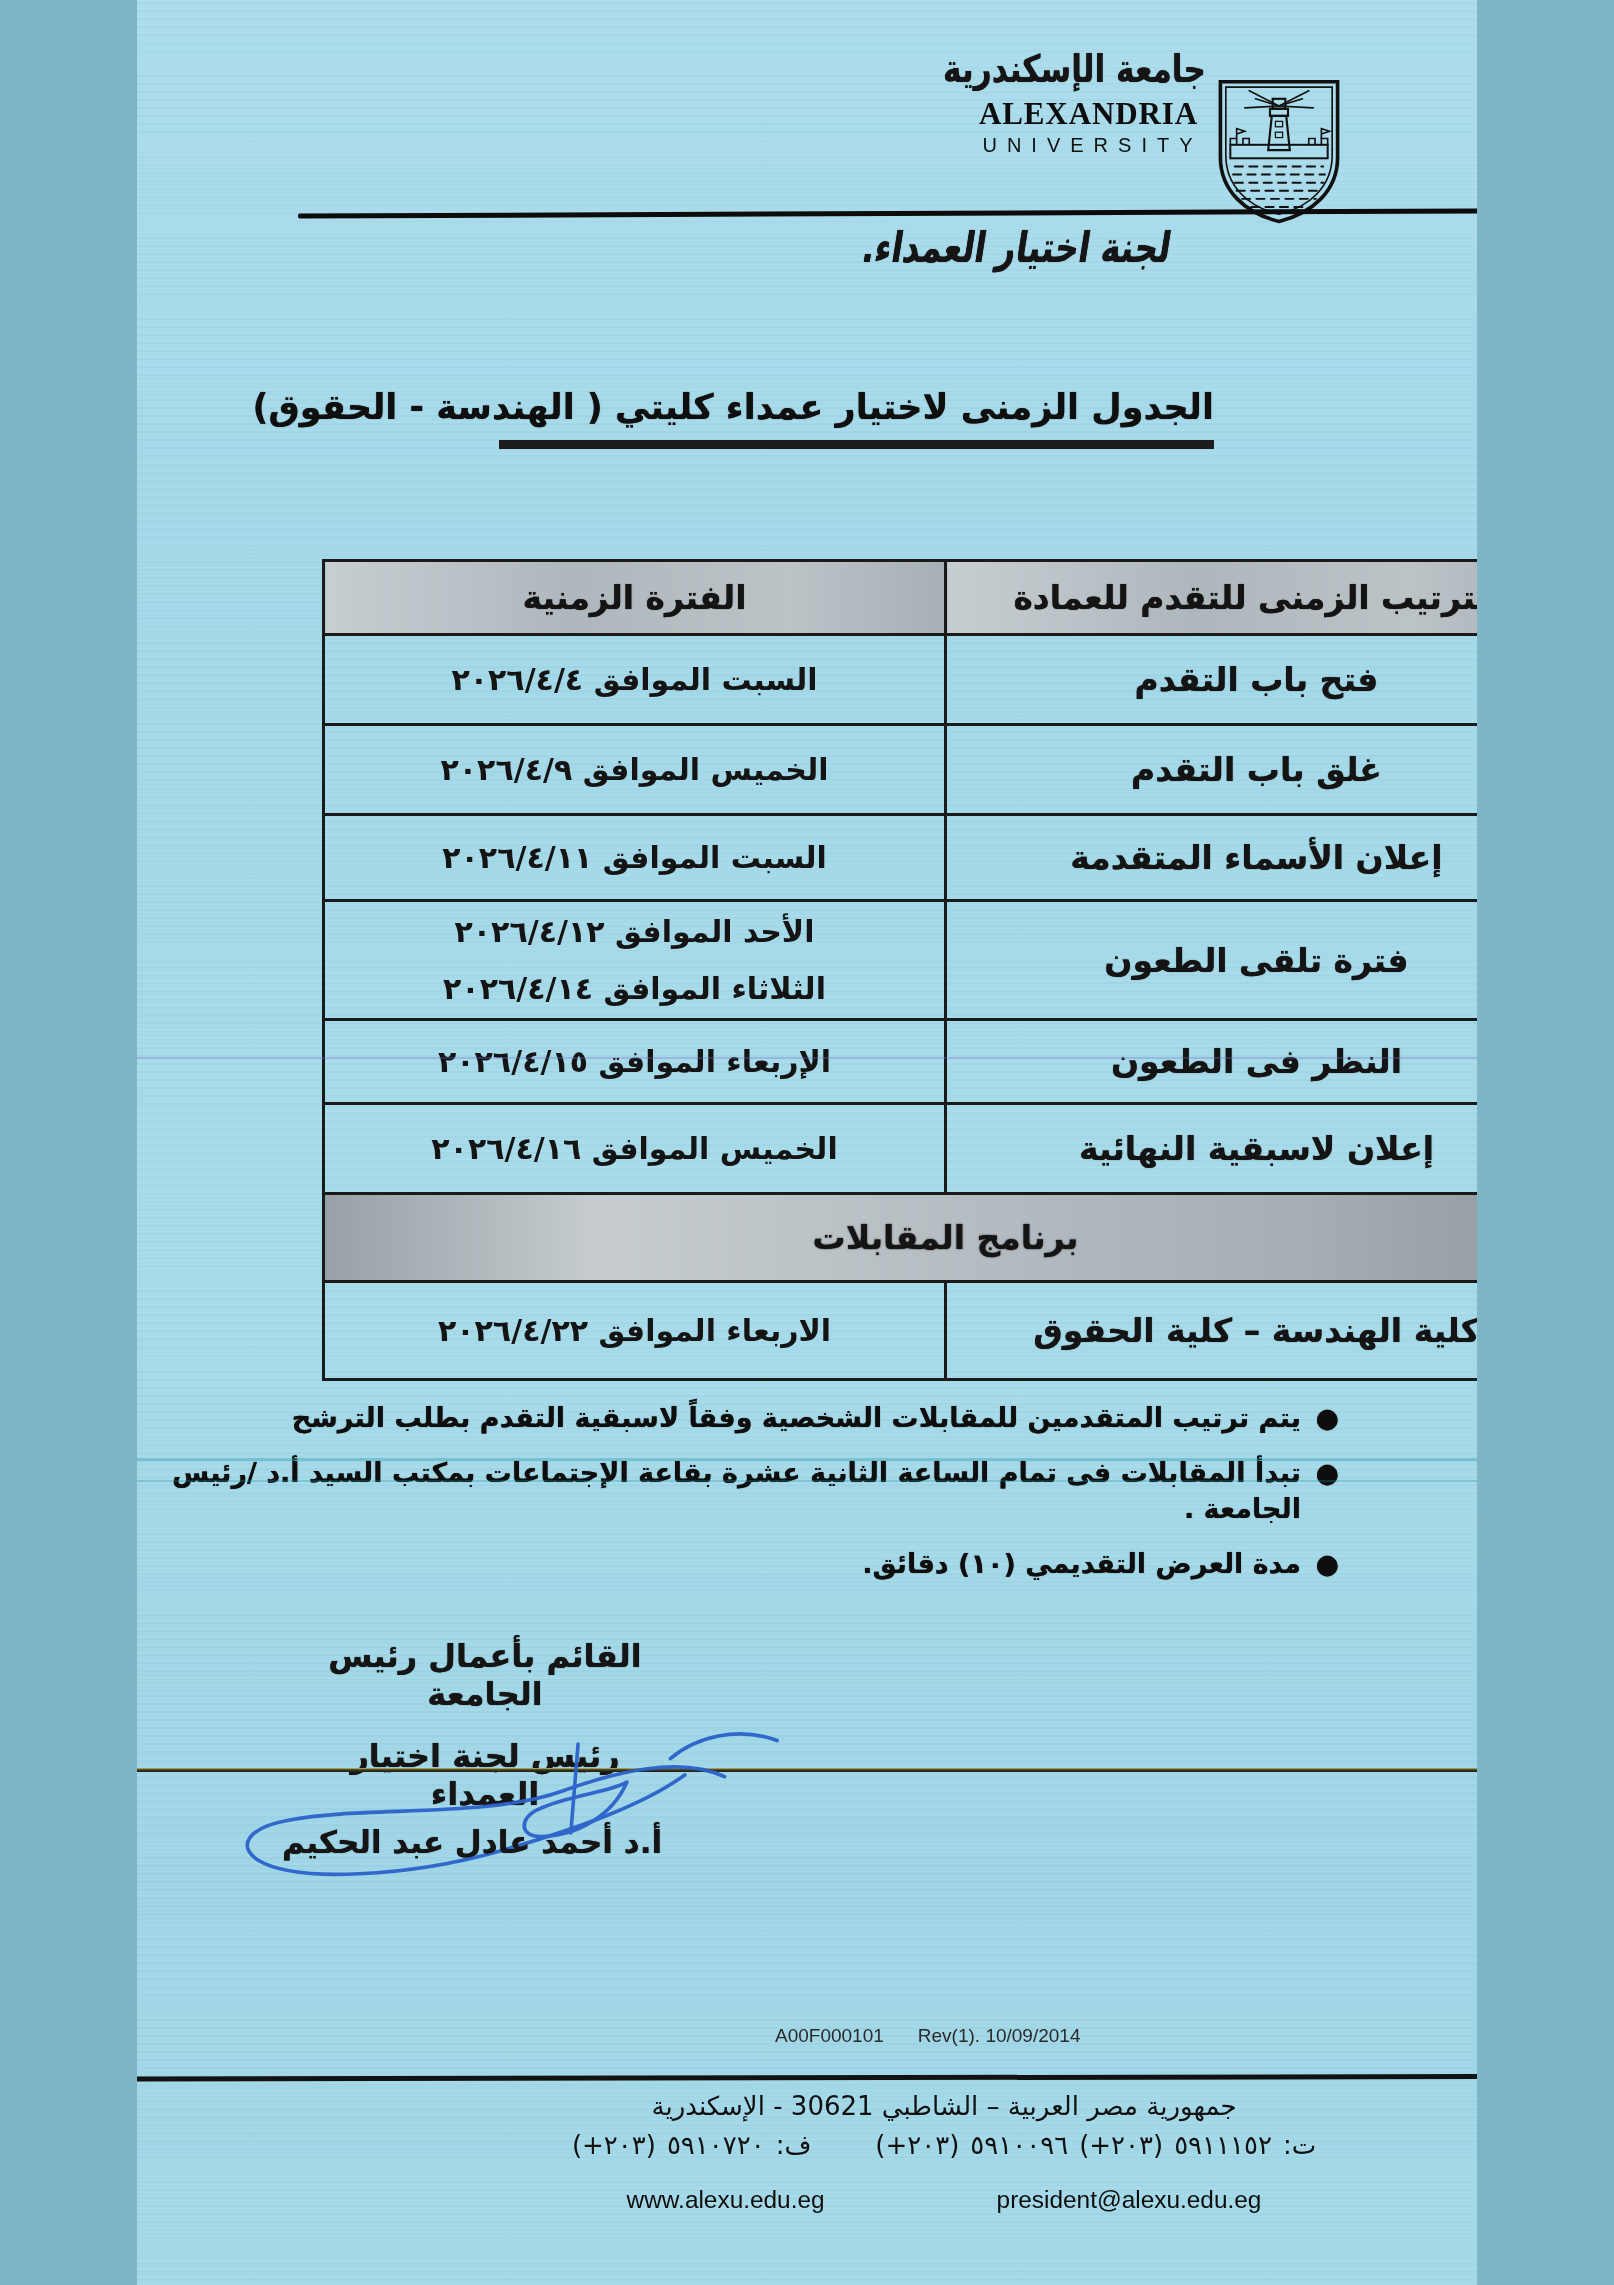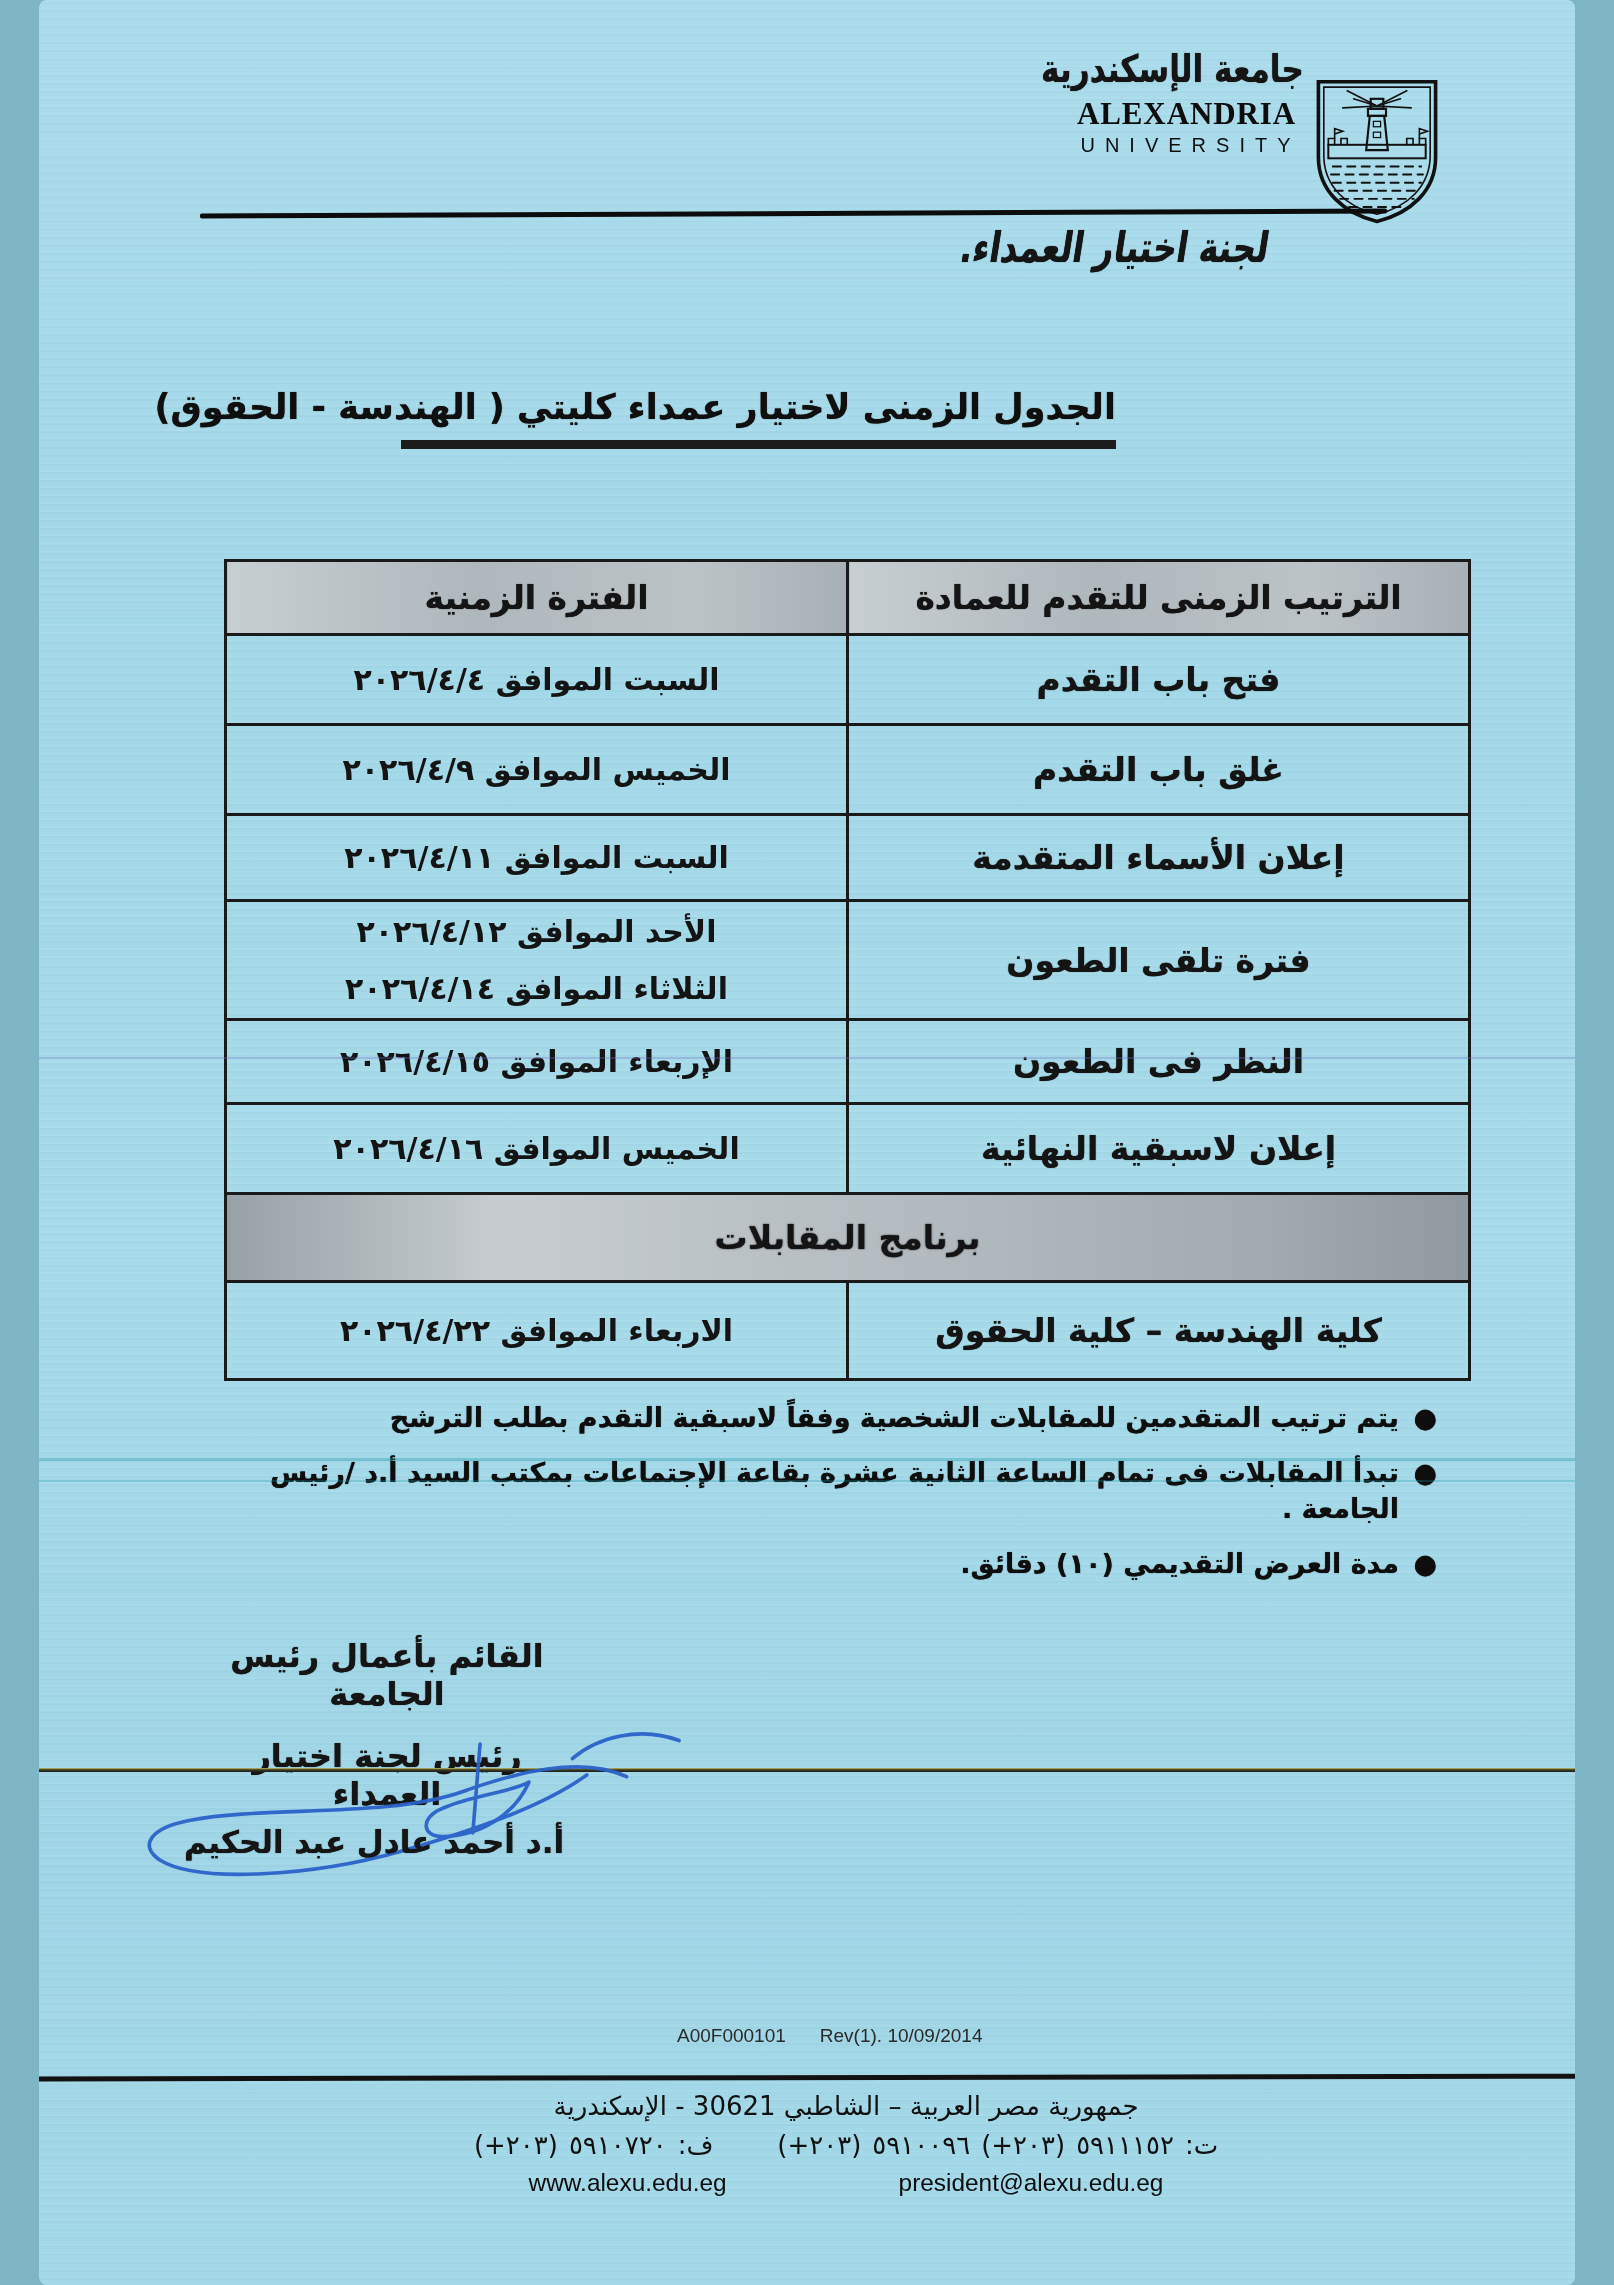--- a/index.html
+++ b/index.html
@@ -1,25 +1,24 @@
 <!DOCTYPE html>
 <html lang="ar" style="font-size:14.5px"><head>
 <meta charset="utf-8">
 <style>
   html,body{margin:0;padding:0;background:#7fb6c6;}
   .page{
     position:relative;
-    width:1536px;height:2285px;
+    width:1340px;height:2285px;
     margin:0 auto;
     background:linear-gradient(180deg,#abdcec 0%,#a3d8e8 28%,#a7dbea 55%,#9fd5e6 82%,#a4d9e8 100%);
     overflow:hidden;
     font-family:"DejaVu Sans",sans-serif;
     color:#151515;
     direction:rtl;
-    border-radius:8px;
   }
   .page::before{
     content:"";position:absolute;inset:0;pointer-events:none;
     background:repeating-linear-gradient(180deg,rgba(255,255,255,.05) 0 1.8px,rgba(0,60,80,.025) 1.8px 3.6px,transparent 3.6px 8.1px);
   }
   .streak{position:absolute;pointer-events:none;}
 
   
   .logo-block{position:absolute;top:47px;right:271px;width:235px;text-align:center;}
   .uni-callig{
@@ -83,21 +82,21 @@
     background:linear-gradient(180deg,#c9c568 0%,#3a3a20 45%,#1e1e1e 100%);}
 
   
   .doc-code{position:absolute;top:2025px;left:638px;display:flex;gap:34px;direction:ltr;
     font-family:"Liberation Sans","DejaVu Sans",sans-serif;font-size:19px;color:#2a2a2a;justify-content:center;}
   .footer-rule{position:absolute;top:2075px;left:0;width:1615px;height:4.5px;background:#121212;transform:rotate(-.1deg);}
   .footer{position:absolute;top:2091px;left:271px;width:1072px;text-align:center;}
   .addr{font-size:26px;color:#101010;}
   .phones{display:flex;direction:rtl;justify-content:center;align-items:center;gap:11px;margin-top:9px;font-size:26px;color:#101010;}
   .phones .sp{width:42px;}
-  .webline{display:flex;direction:ltr;justify-content:center;gap:172px;margin-top:9px;
+  .webline{display:flex;direction:ltr;justify-content:center;gap:172px;margin-top:26px;
     font-family:"Liberation Sans","DejaVu Sans",sans-serif;font-size:24.4px;color:#0d0d0d;}
 </style>
 </head>
 <body>
 
 <div class="page">
 
   <div class="logo-block">
     <div class="uni-callig">جامعة الإسكندرية</div>
     <div class="uni-en-1">ALEXANDRIA</div>

